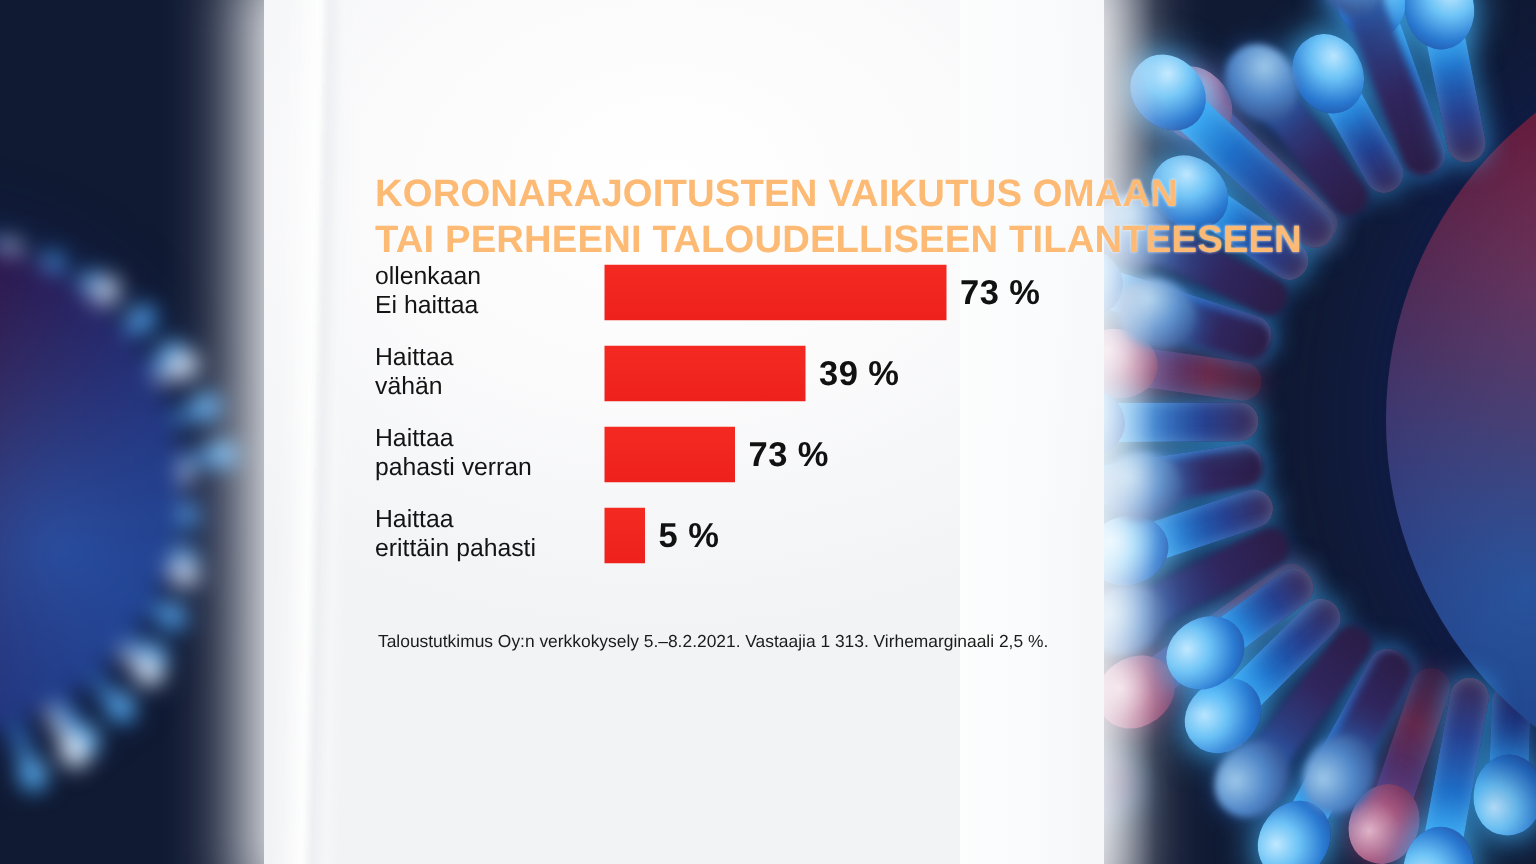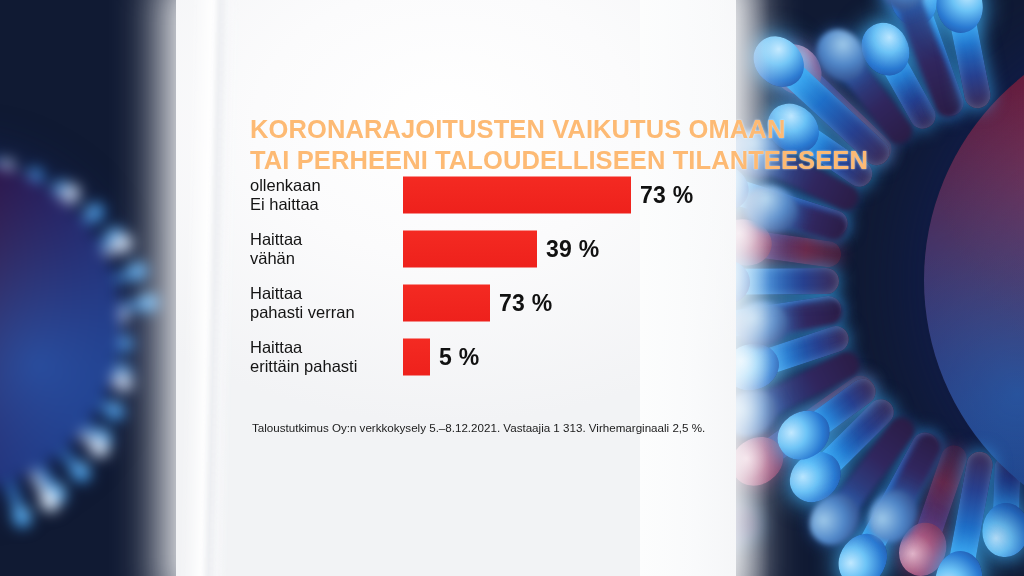--- a/index.html
+++ b/index.html
@@ -417,15 +417,15 @@
             <span>Haittaa</span>
             <span>erittäin pahasti</span>
           </div>
           <div class="bar-wrap">
             <div class="bar" style="width: 27px; background: linear-gradient(rgb(244, 42, 34) 0%, rgb(238, 33, 28) 100%);"></div>
             <div class="bar-value">5 %</div>
           </div>
         </div>
       </div>
 
-    <div class="footnote">Taloustutkimus Oy:n verkkokysely 5.–8.12.2021. Vastaajia 1 313. Virhemarginaali 2,5 %.</div>
+    <div class="footnote">Taloustutkimus Oy:n verkkokysely 5.–8.2.2021. Vastaajia 1 313. Virhemarginaali 2,5 %.</div>
   </div>
 </div>
 
 </body></html>

